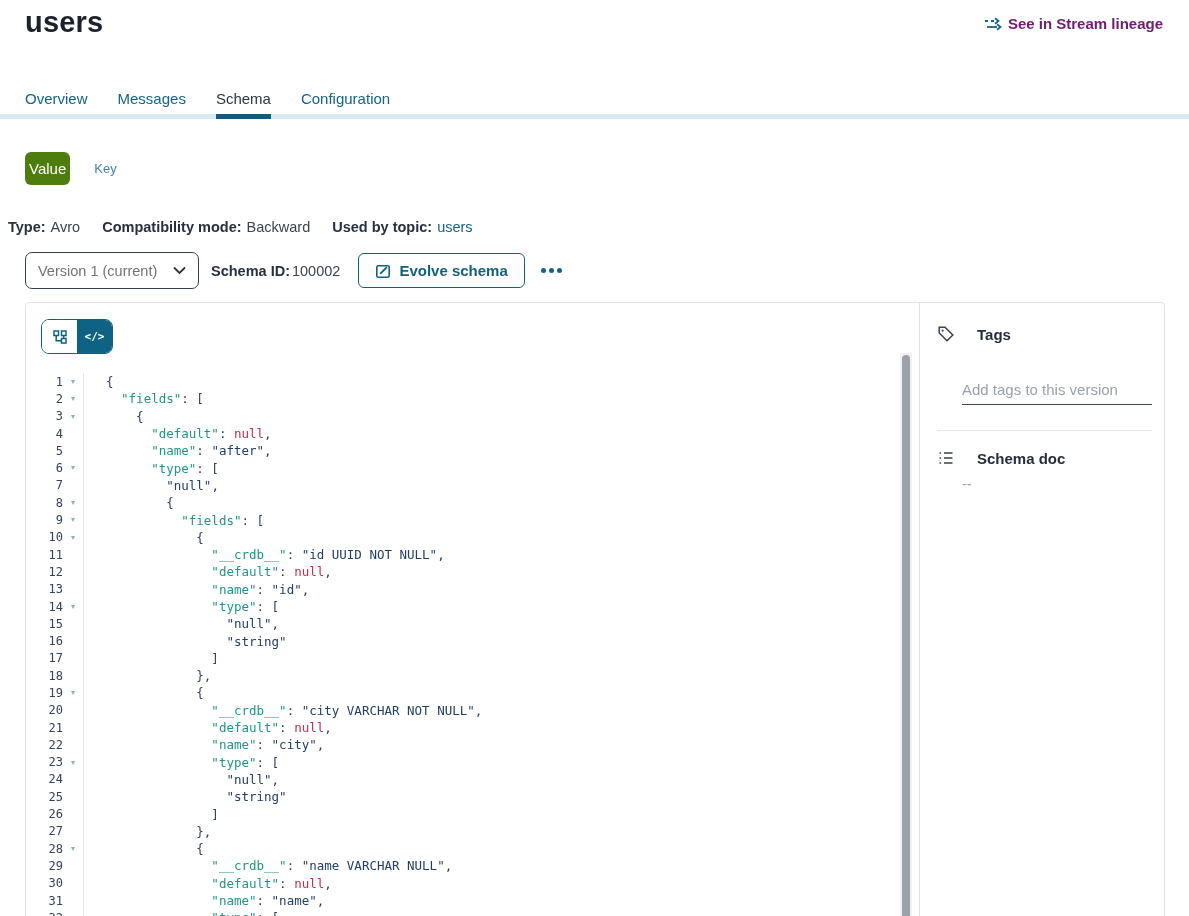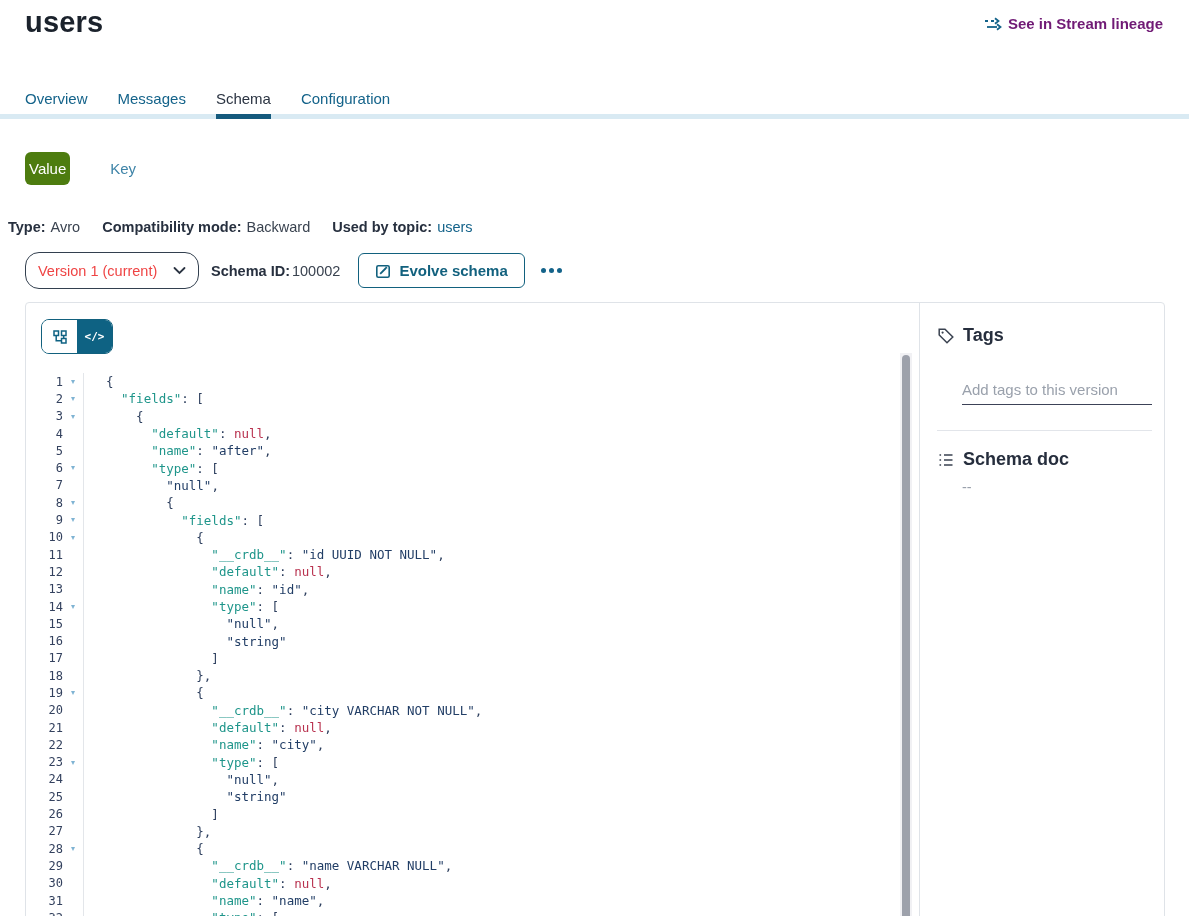--- a/index.html
+++ b/index.html
@@ -17,34 +17,34 @@
   .tabs { position:absolute; left:25px; top:90px; display:flex; gap:30px; }
   .tab { font-size:15px; font-weight:500; color:#14638a; cursor:pointer; padding-bottom:10px; }
   .tab.active { color:#2b3442; }
   .tab-track { position:absolute; left:0; top:114px; width:1189px; height:5px; background:#d9eaf3; }
   .tab-track-active { position:absolute; top:0; height:5px; background:#155a7d; }
 
   
   .vk-row { position:absolute; left:25px; top:152px; display:flex; align-items:center; }
   .vk-value { background:#4d7c0f; color:#ffffff; font-size:15px; font-weight:500;
               border:none; border-radius:6px; padding:8px 4px; cursor:pointer; }
-  .vk-key { margin-left:40px; color:#3f84a8; font-size:15px; font-weight:500; cursor:pointer;text-align:center; }
+  .vk-key { margin-left:24px; color:#3f84a8; font-size:13px; font-weight:500; cursor:pointer;text-align:center; }
 
   
   .meta-row { position:absolute; left:8px; top:219px; display:flex; gap:22px; font-size:14.5px; }
   .meta-item { display:flex; gap:5px; align-items:baseline; }
   .meta-label { font-weight:700; color:#27303f; }
   .meta-value { color:#3a4350; }
   .meta-link { color:#14638a; cursor:pointer; }
 
   
   .controls-row { position:absolute; left:25px; top:252px; width:1140px; display:flex; align-items:center; }
-  .version-select { width:174px; height:37px; border:1px solid #33404f; border-radius:14px;
+  .version-select { width:174px; height:37px; border:1px solid #33404f; border-radius:7px;
                     display:flex; align-items:center; padding:0 12px; font-size:14.5px;
-                    color:#ef4444; cursor:pointer; background:#fff; }
+                    color:#737373; cursor:pointer; background:#fff; }
   .version-select .vlabel { flex:1; }
   .schema-id { margin-left:12px; font-size:14.5px; display:flex; gap:2px; }
   .btn { height:35px; border-radius:6px; display:flex; align-items:center; gap:8px;
          padding:0 16px; font-size:15px; font-weight:500; background:#fff; cursor:pointer; }
   .btn-compare { margin-left:auto; border:1px solid #d4d9df; color:#9aa2ad; cursor:default; }
   .btn-evolve { margin-left:18px; border:1px solid #12617e; color:#12617e; font-weight:700; }
   .more-dots { margin-left:14px; display:flex; gap:3px; cursor:pointer; padding:6px 2px; }
   .more-dots i { width:5px; height:5px; border-radius:50%; background:#14638a; }
 
   
@@ -78,22 +78,22 @@
   .tk-p, .tk-w { color:#2c3e5d; }
 
   
   .vscroll { position:absolute; left:874px; top:50px; bottom:0; width:12px;
              background:#f1f1f4; cursor:pointer; }
   .vthumb { position:absolute; left:2px; top:2px; bottom:2px; width:8px;
             background:#9da1ab; border-radius:4px; }
 
   
   .side-section { position:absolute; left:0; width:100%; }
-  .side-head { display:flex; align-items:center; gap:8px; padding-left:17px;
-               font-size:18px; font-weight:700; color:#262e3d; }
+  .side-head { display:flex; align-items:center; gap:22px; padding-left:17px;
+               font-size:15px; font-weight:700; color:#262e3d; }
   .side-head svg { flex:none; }
   .side-value { padding-left:42px; font-size:14.5px; color:#3a4350; margin-top:9px; }
   .side-value.dim { color:#9aa1ac; }
   .tags-input { position:absolute; left:42px; top:54px; width:190px; border:none;
                 border-bottom:1.5px solid #3c4257; font-size:15px; color:#2b3442;
                 padding:2px 0 6px 0; outline:none; background:transparent; }
   .tags-input::placeholder { color:#9aa1ac; }
   .side-divider { position:absolute; left:17px; top:105px; width:215px; height:1px; background:#e2e5ea; }
 </style>
 </head>

